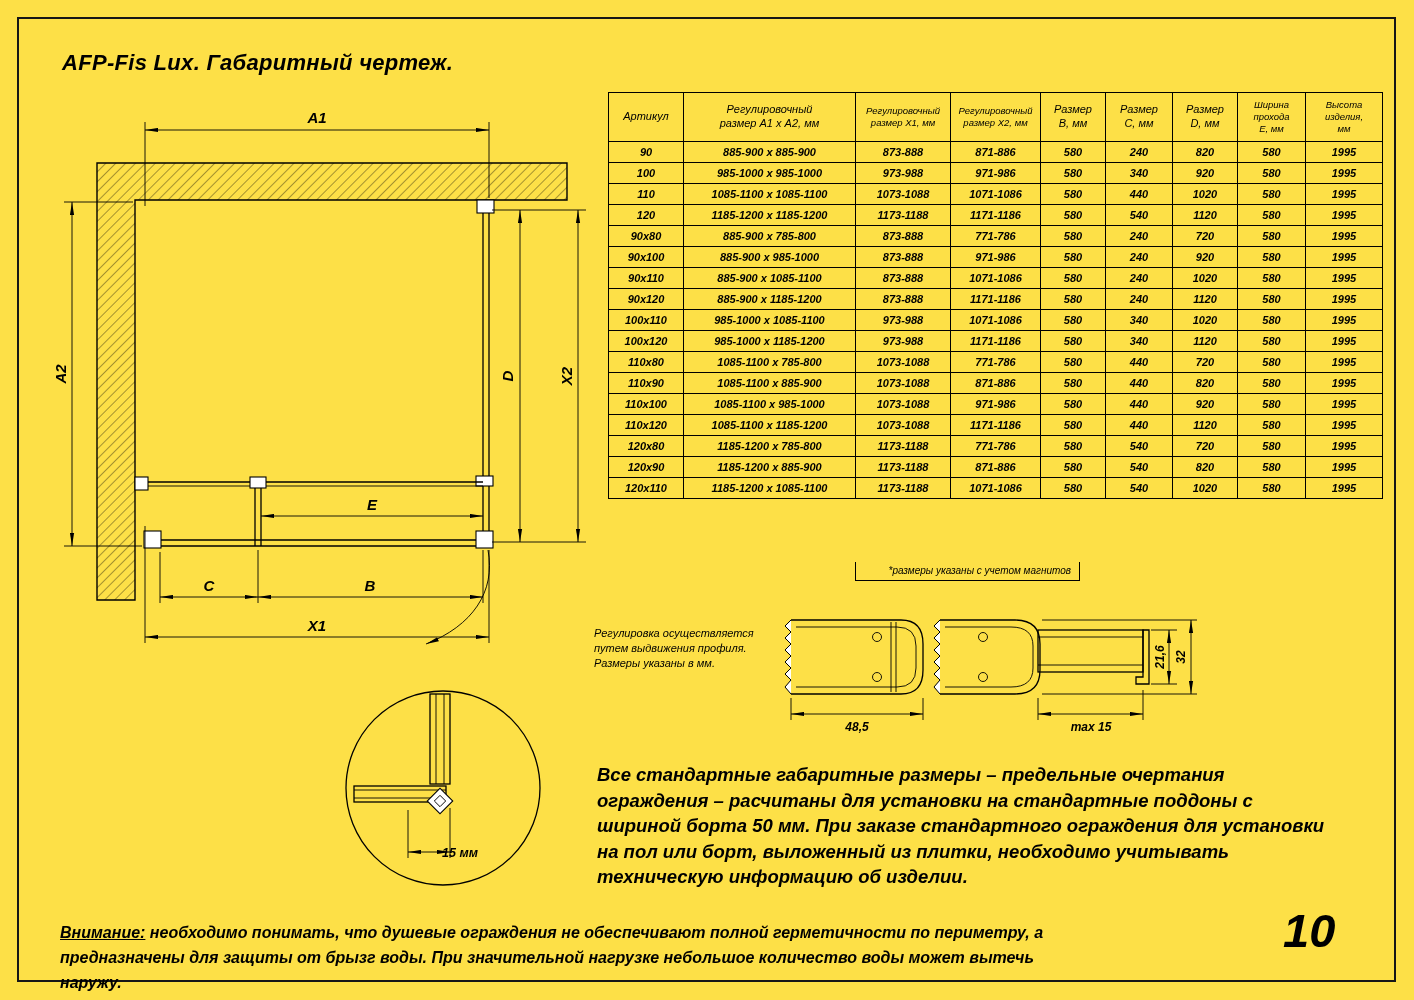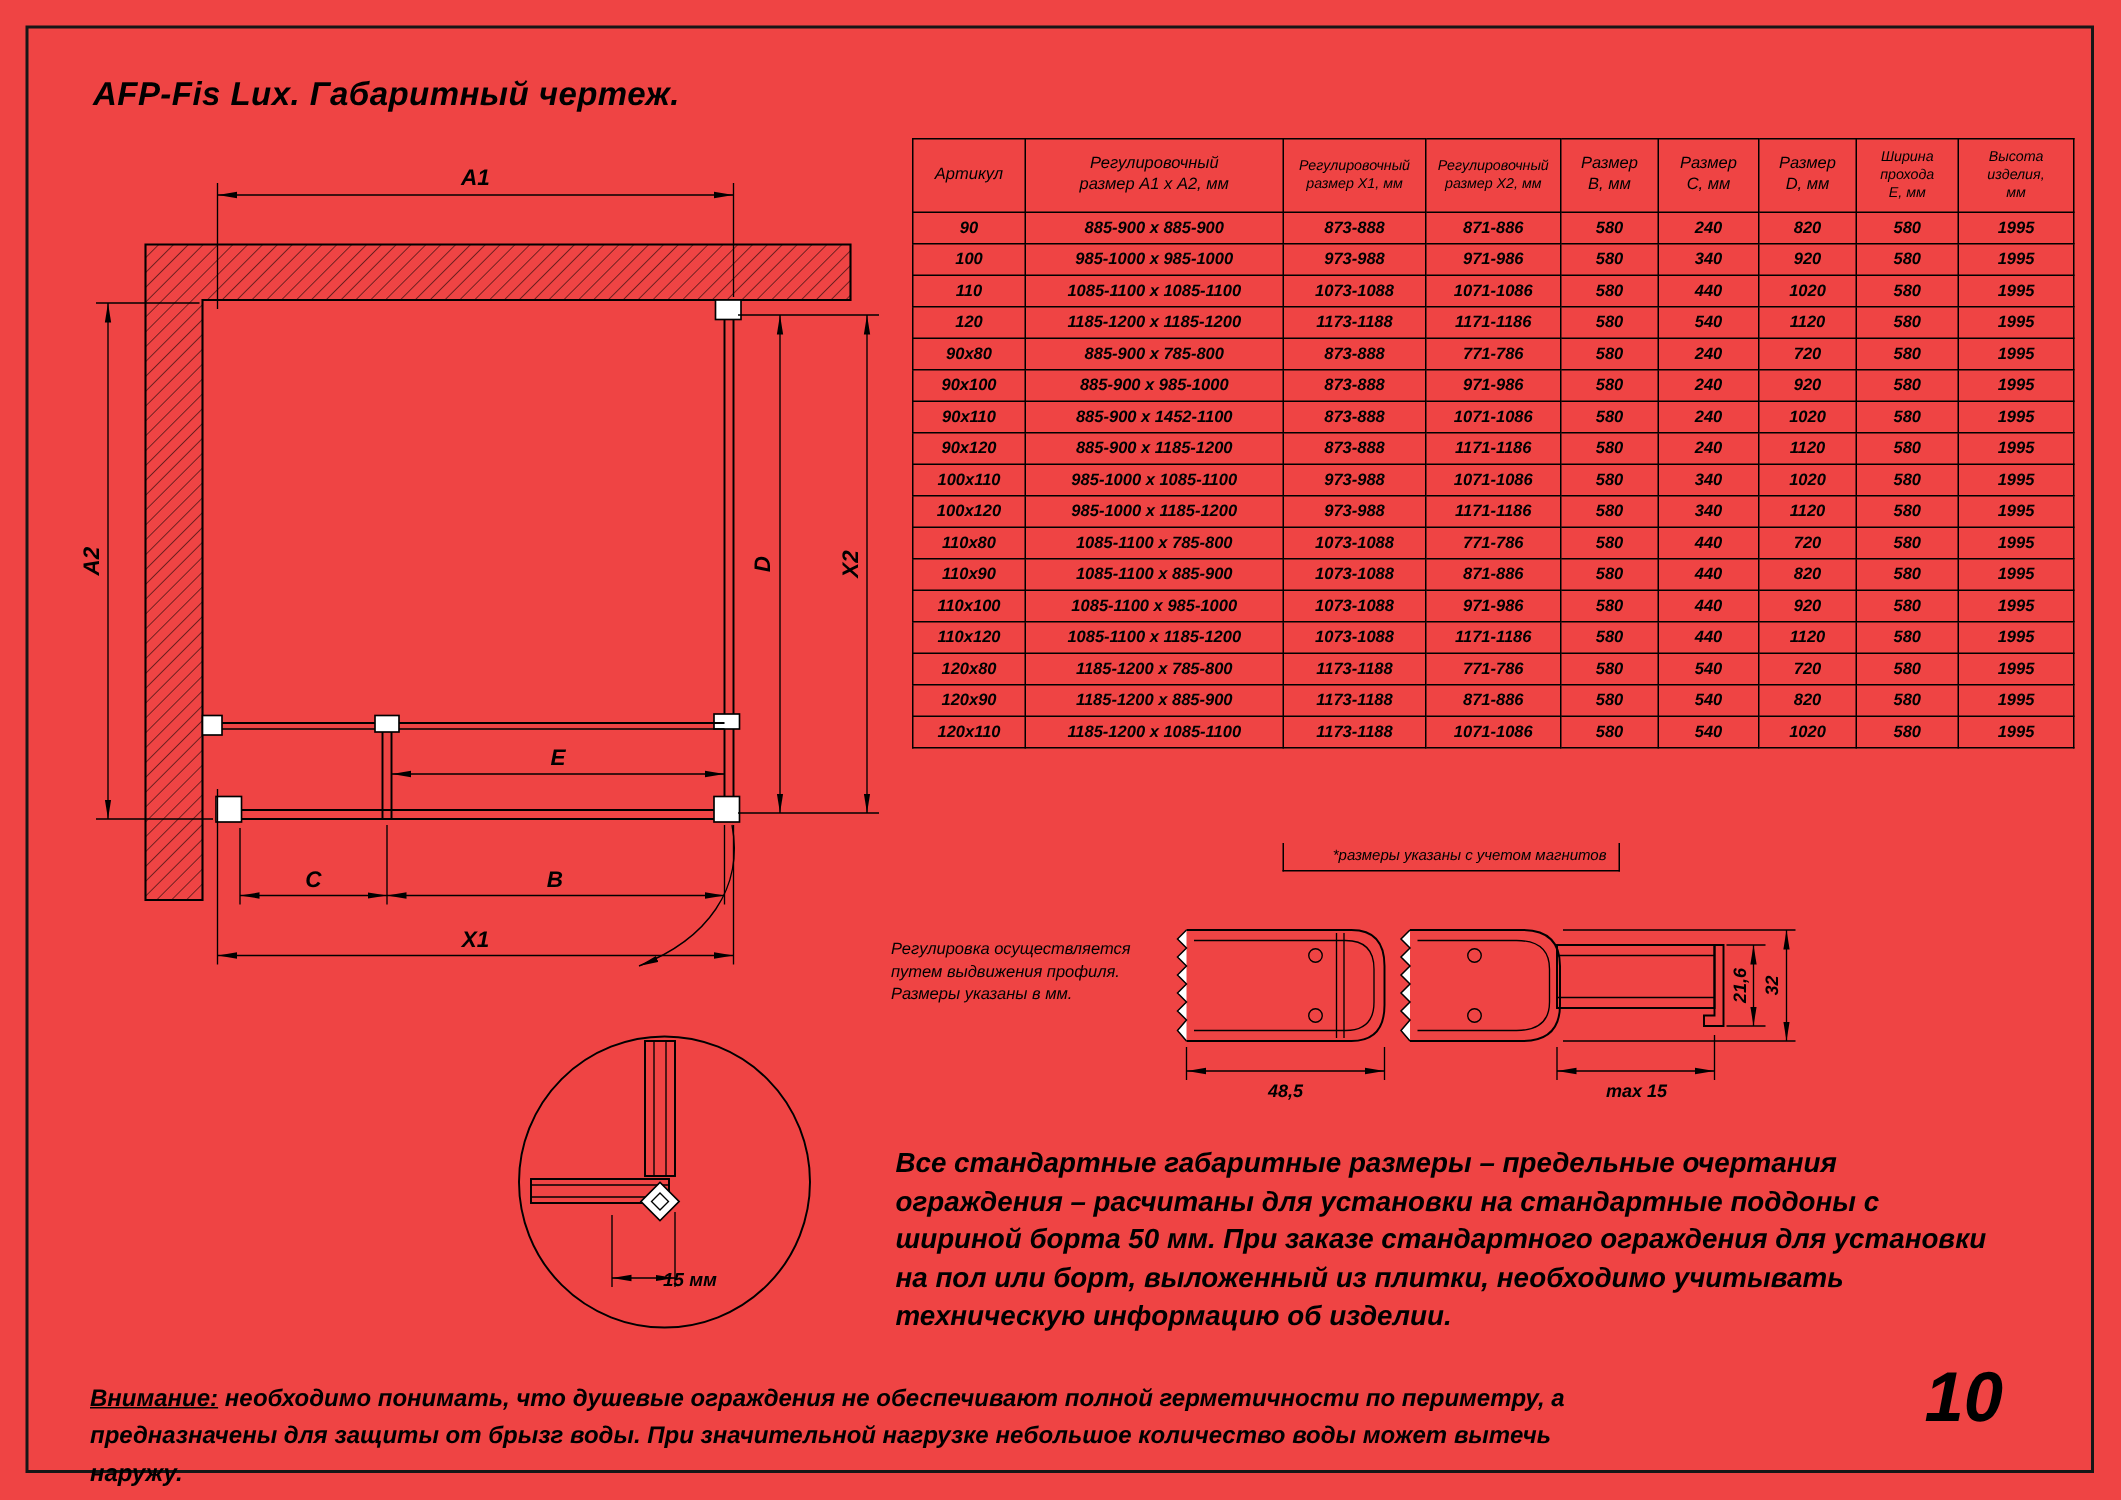--- a/index.html
+++ b/index.html
@@ -1,17 +1,17 @@
 <!DOCTYPE html>
 <html><head>
 <meta charset="utf-8">
 <style>
   * { margin:0; padding:0; box-sizing:border-box; }
   html,body { background:#fff; }
-  .page { position:relative; width:1414px; height:1000px; background:#ef4444;
+  .page { position:relative; width:1414px; height:1000px; background:#fde047;
           font-family:"Liberation Sans",sans-serif; color:#000; overflow:hidden; }
   .frame { position:absolute; left:17px; top:17px; width:1379px; height:965px; border:2px solid #161616; }
   .title { position:absolute; left:62px; top:50px; font-size:22px; font-weight:bold; font-style:italic; letter-spacing:.3px; }
 
   
   .table-wrap { position:absolute; left:608px; top:92px; width:774px; }
   table.dims { border-collapse:collapse; table-layout:fixed; width:774px; }
   table.dims th, table.dims td { border:1px solid #000; text-align:center; vertical-align:middle; overflow:hidden; }
   table.dims th { font-style:italic; font-weight:normal; font-size:11px; line-height:1.25;
                   white-space:pre-line; height:49px; padding:1px 1px; }
@@ -267,21 +267,21 @@
             <td>873-888</td>
             <td>971-986</td>
             <td>580</td>
             <td>240</td>
             <td>920</td>
             <td>580</td>
             <td>1995</td>
           </tr>
           <tr>
             <td>90x110</td>
-            <td>885-900 х 1452-1100</td>
+            <td>885-900 х 1085-1100</td>
             <td>873-888</td>
             <td>1071-1086</td>
             <td>580</td>
             <td>240</td>
             <td>1020</td>
             <td>580</td>
             <td>1995</td>
           </tr>
           <tr>
             <td>90x120</td>

